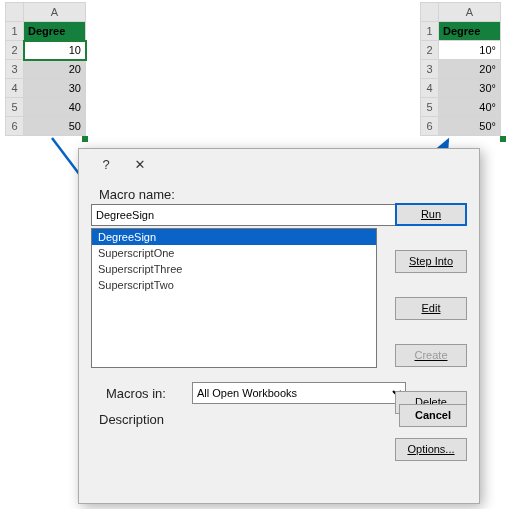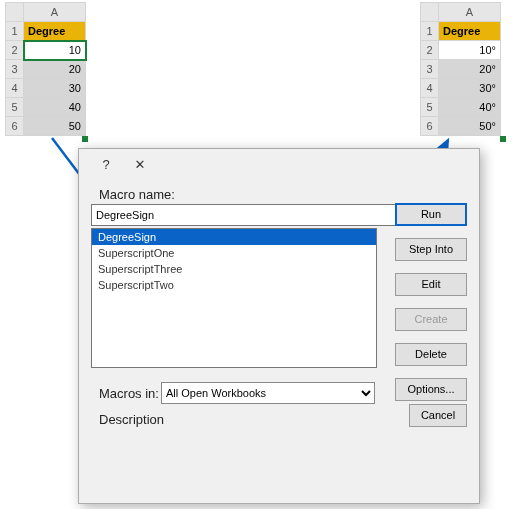--- a/index.html
+++ b/index.html
@@ -36,21 +36,21 @@
     width: 62px;
     font-weight: normal;
     color: #555;
   }
   .grid .datacell {
     text-align: right;
     width: 62px;
     background: #fff;
   }
   .grid .selcell { background: #d6d6d6; }
-  .grid .header-row td.datacell { text-align: left; font-weight: bold; background:#eab308;}
+  .grid .header-row td.datacell { text-align: left; font-weight: bold; background:#15803d;}
   .grid .sel-border { outline: 2px solid #1a7f37; outline-offset: -1px; }
   .grid.left  { left: 5px;  top: 2px; }
   .grid.right { left: 420px; top: 2px; }
   .sel-handle {
     position:absolute;
     width:6px;height:6px;background:#1a7f37;
   }
   .handle-left  { left: 82px;  top: 136px; }
   .handle-right { left: 500px; top: 136px; }
 
@@ -96,44 +96,44 @@
     overflow:auto;
   }
   .macro-list .item {
     padding:2px 6px; font-size:11px; color:#333;
   }
   .macro-list .item.sel { background:#0a64c8; color:#fff; }
   .side-buttons {
     position:absolute;
     left: 316px; top: 24px;
     width: 72px;
-    display:flex; flex-direction:column; gap:12px;
+    display:flex; flex-direction:column; gap:24px;text-decoration:underline;
   }
   .btn {
     height:23px; border:1px solid #9a9a9a; background:#e1e1e1;
     font-size:11px; text-align:center; line-height:21px;
     cursor:default;
   }
   .btn.default { border:2px solid #0a64c8; line-height:19px; }
   .btn.disabled { color:#9a9a9a; }
   .macros-in-row {
     margin-top: 14px;
-    display:flex; align-items:center; gap:2px;
+    display:flex; align-items:center; gap:26px;margin-left:7px;
   }
   .macros-in-row select {
     width: 214px; height:22px; font-size:11px;
     border:1px solid #888; background:#fff;
     font-family:Liberation Sans, sans-serif;
   }
   .desc-lbl { margin-top:8px; }
   .footer {
     position:absolute;
     right:12px; bottom:12px;
   }
-  .footer .btn { width:58px; }
+  .footer .btn { width:68px;font-weight:bold; }
 </style>
 </head>
 <body>
 
 <table class="grid left">
   <tbody>
       <tr>
     <th class="rowhdr"></th>
     <th class="colhdr">A</th>
   </tr>

